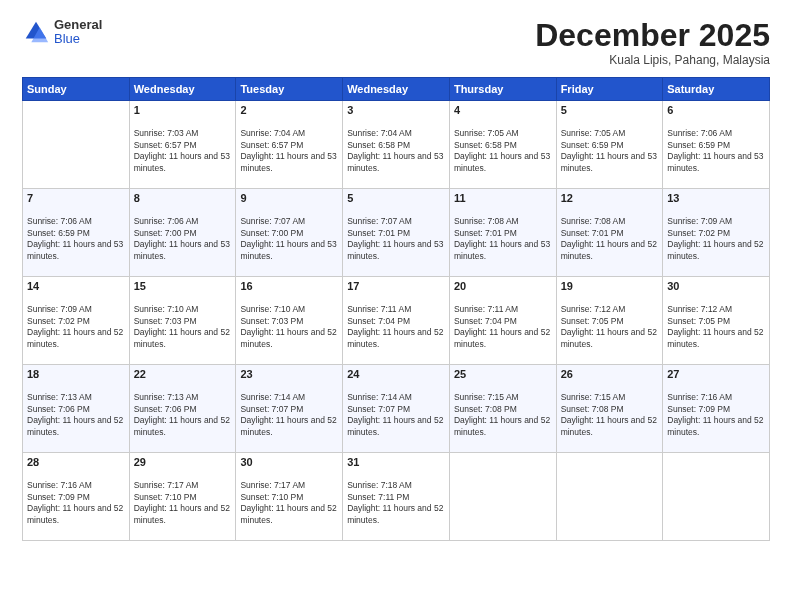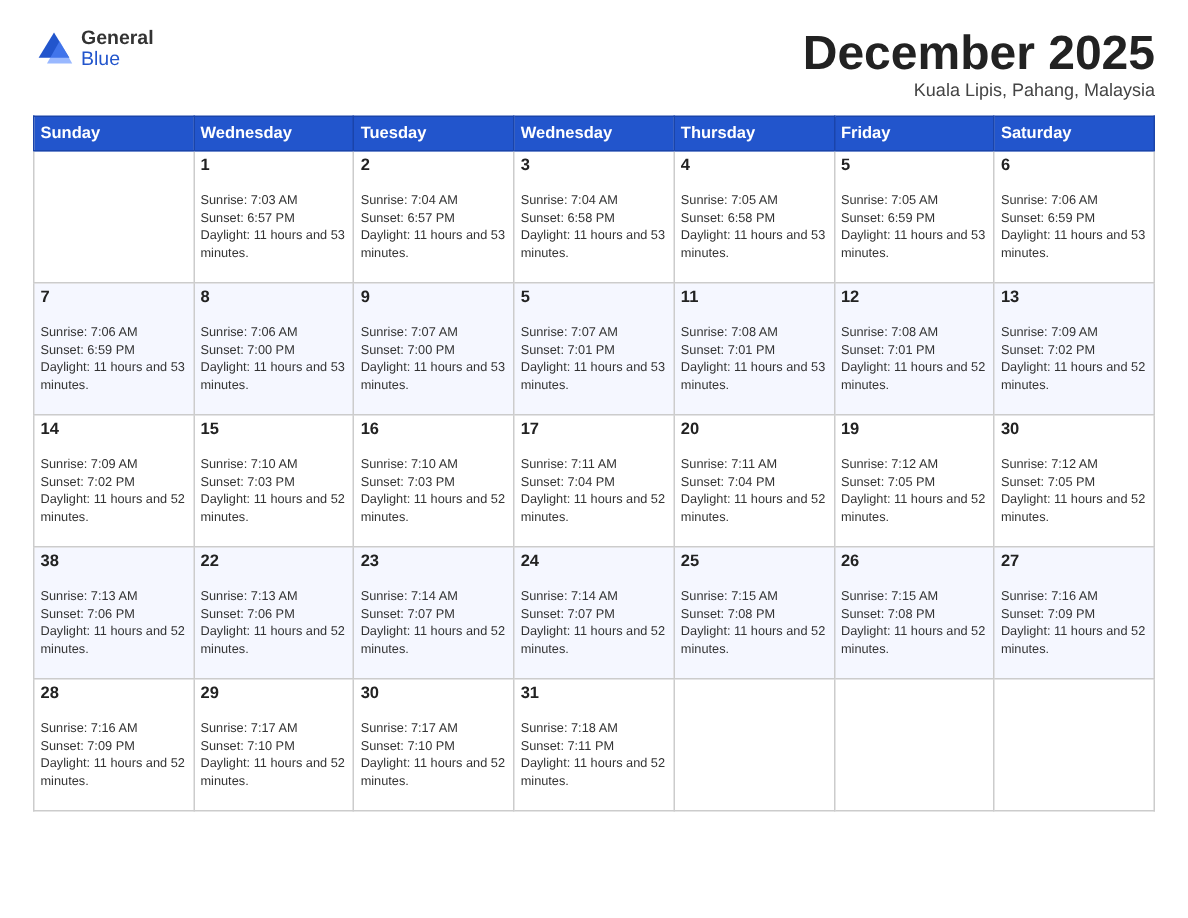--- a/index.html
+++ b/index.html
@@ -216,21 +216,21 @@
             <span class="day-number">19</span>
             <div class="day-info">Sunrise: 7:12 AM<br>Sunset: 7:05 PM<br>Daylight: 11 hours and 52 minutes.</div>
           </td>
           <td>
             <span class="day-number">30</span>
             <div class="day-info">Sunrise: 7:12 AM<br>Sunset: 7:05 PM<br>Daylight: 11 hours and 52 minutes.</div>
           </td>
         </tr>
         <tr>
           <td>
-            <span class="day-number">38</span>
+            <span class="day-number">18</span>
             <div class="day-info">Sunrise: 7:13 AM<br>Sunset: 7:06 PM<br>Daylight: 11 hours and 52 minutes.</div>
           </td>
           <td>
             <span class="day-number">22</span>
             <div class="day-info">Sunrise: 7:13 AM<br>Sunset: 7:06 PM<br>Daylight: 11 hours and 52 minutes.</div>
           </td>
           <td>
             <span class="day-number">23</span>
             <div class="day-info">Sunrise: 7:14 AM<br>Sunset: 7:07 PM<br>Daylight: 11 hours and 52 minutes.</div>
           </td>

